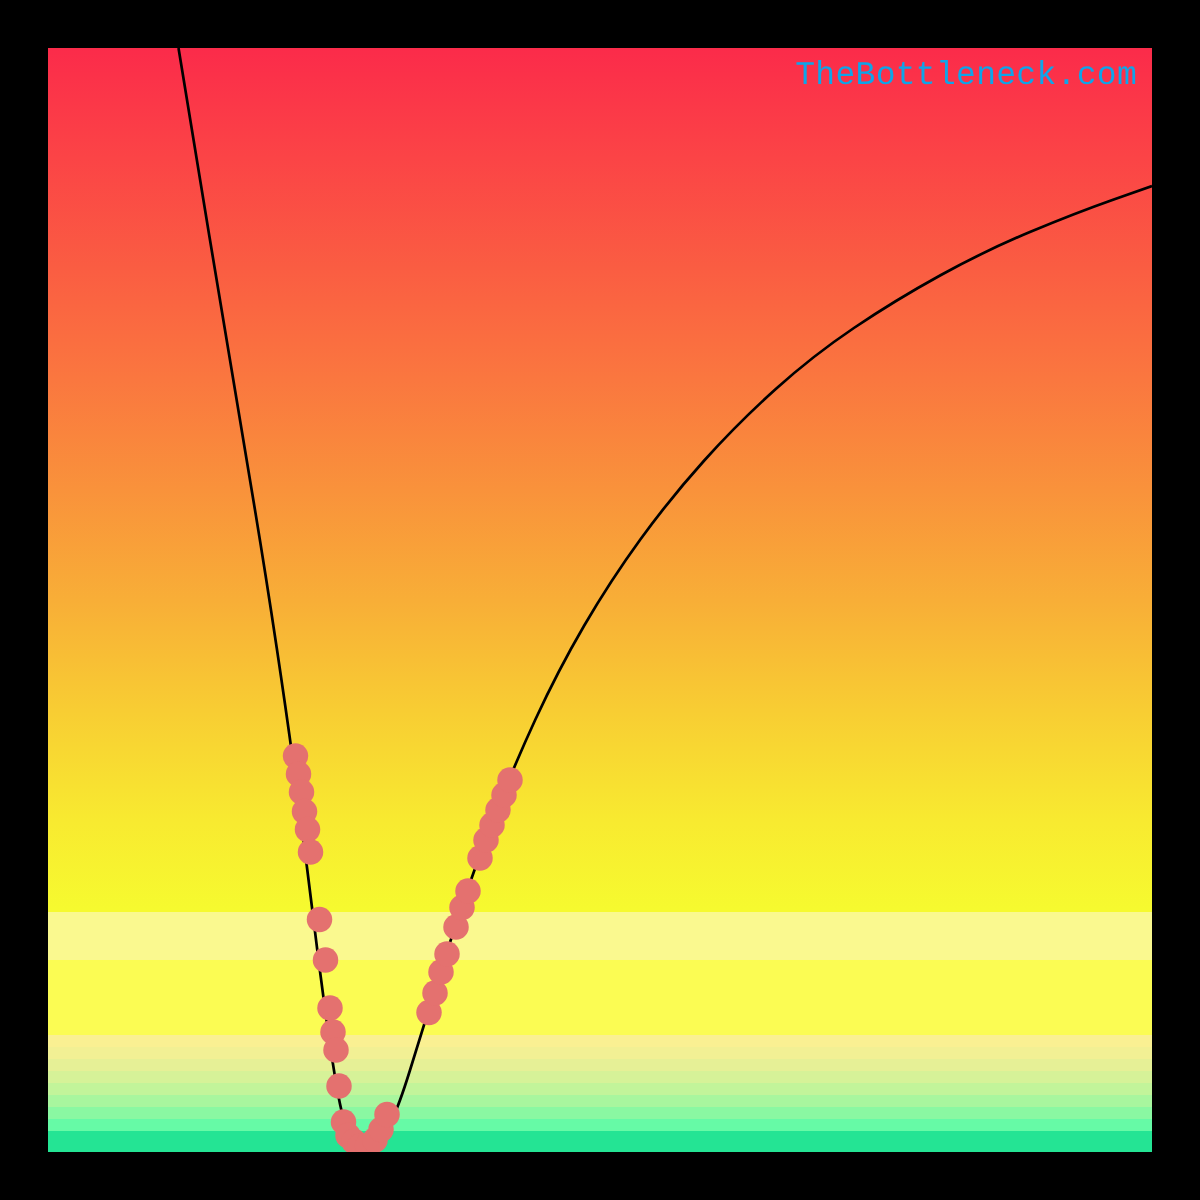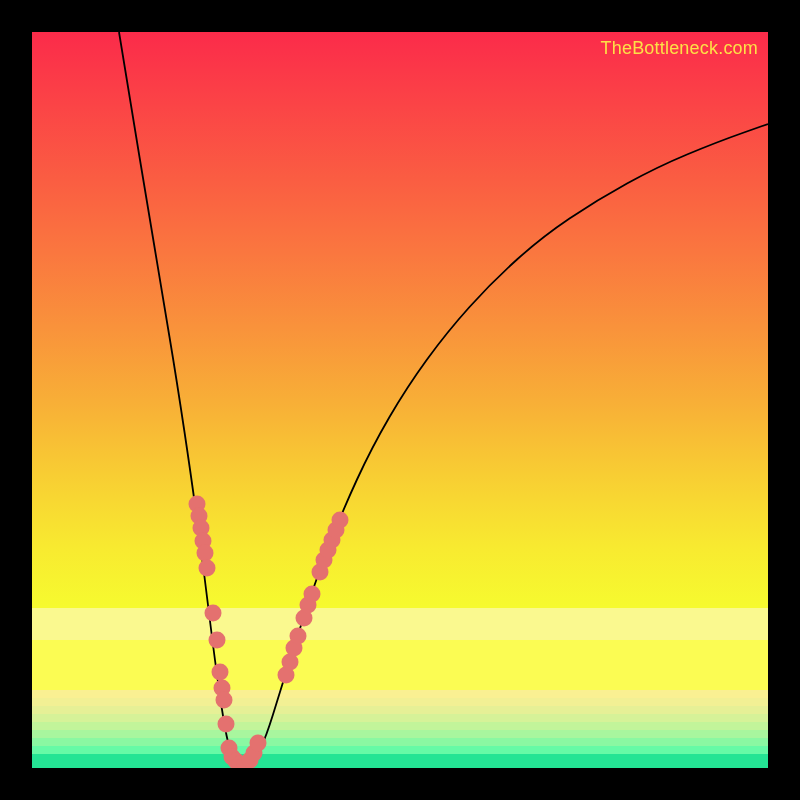--- a/index.html
+++ b/index.html
@@ -32,24 +32,25 @@
     top: 0; left: 0; right: 0; bottom: 0;
   }
   .stripe {
     position: absolute;
     left: 0; right: 0;
   }
   .watermark {
     position: absolute;
     top: 6px;
     right: 10px;
-    color: #fde047;
-    font-size: 18px;
+    color: #0ea5e9;
+    font-size: 22px;
     font-weight: 500;
     letter-spacing: 0.2px;
+    font-family: Liberation Mono, monospace;
   }
   svg.curve {
     position: absolute;
     top: 0; left: 0;
     width: 736px;
     height: 736px;
   }
 </style>
 </head>
 <body>

